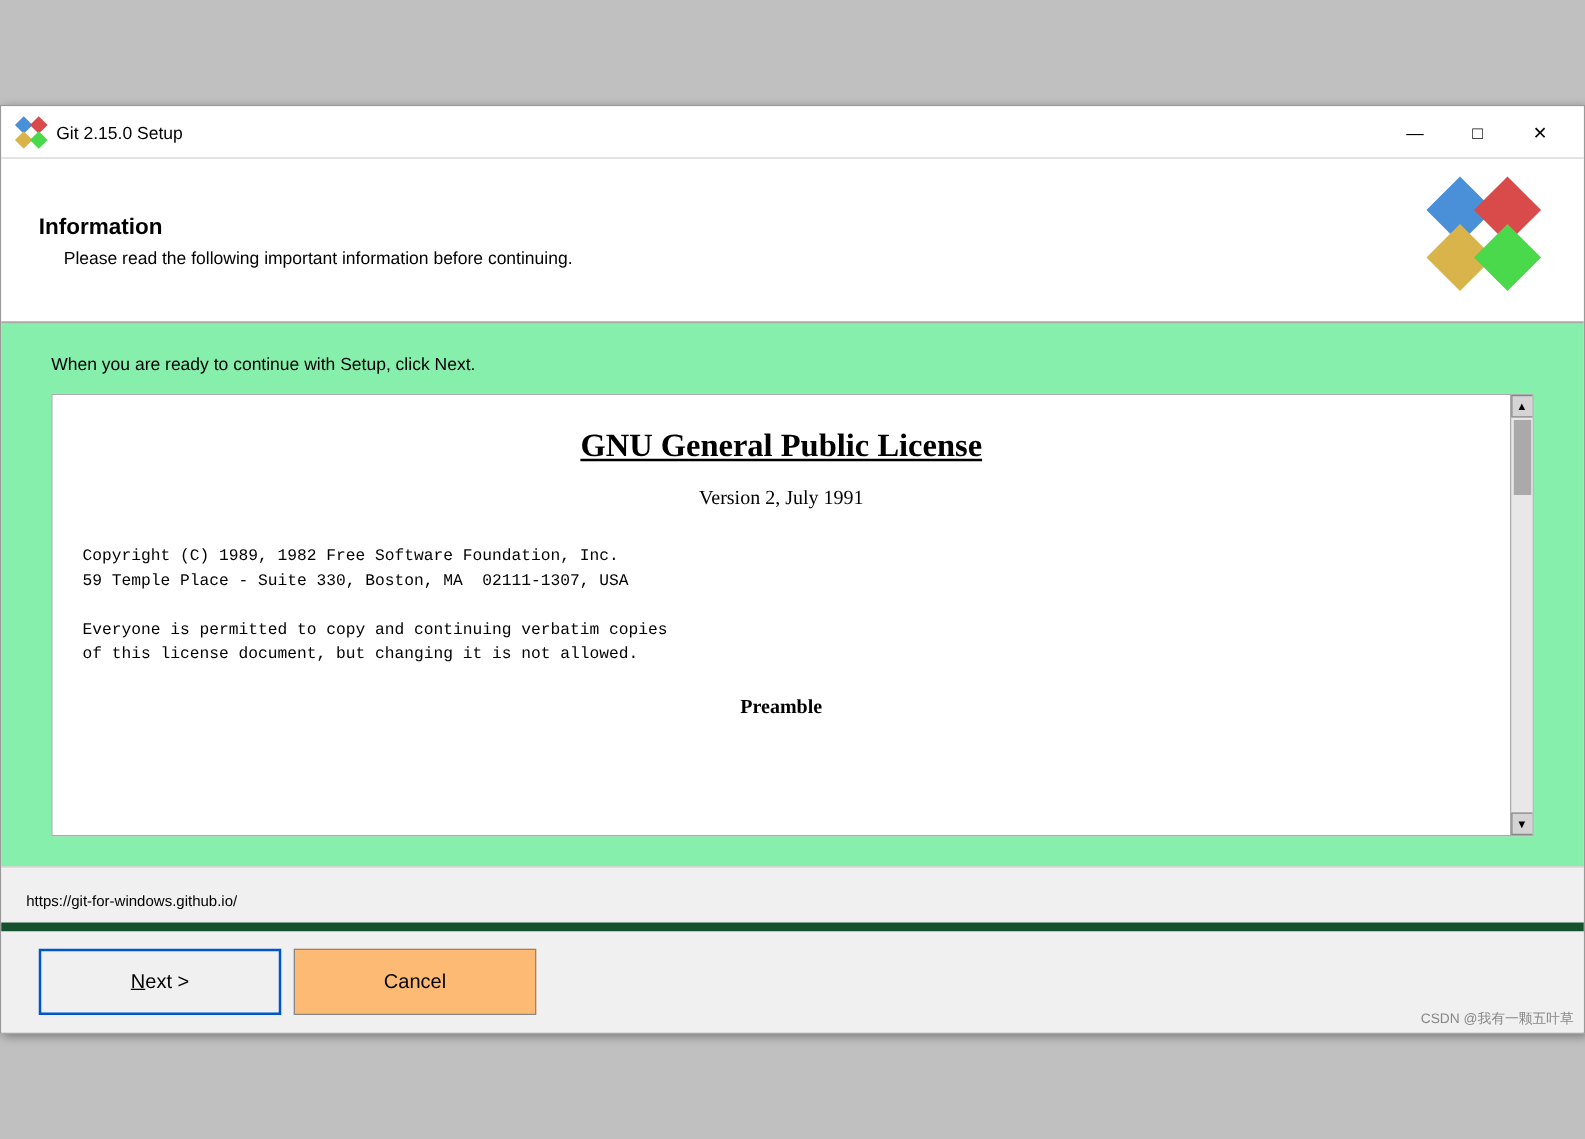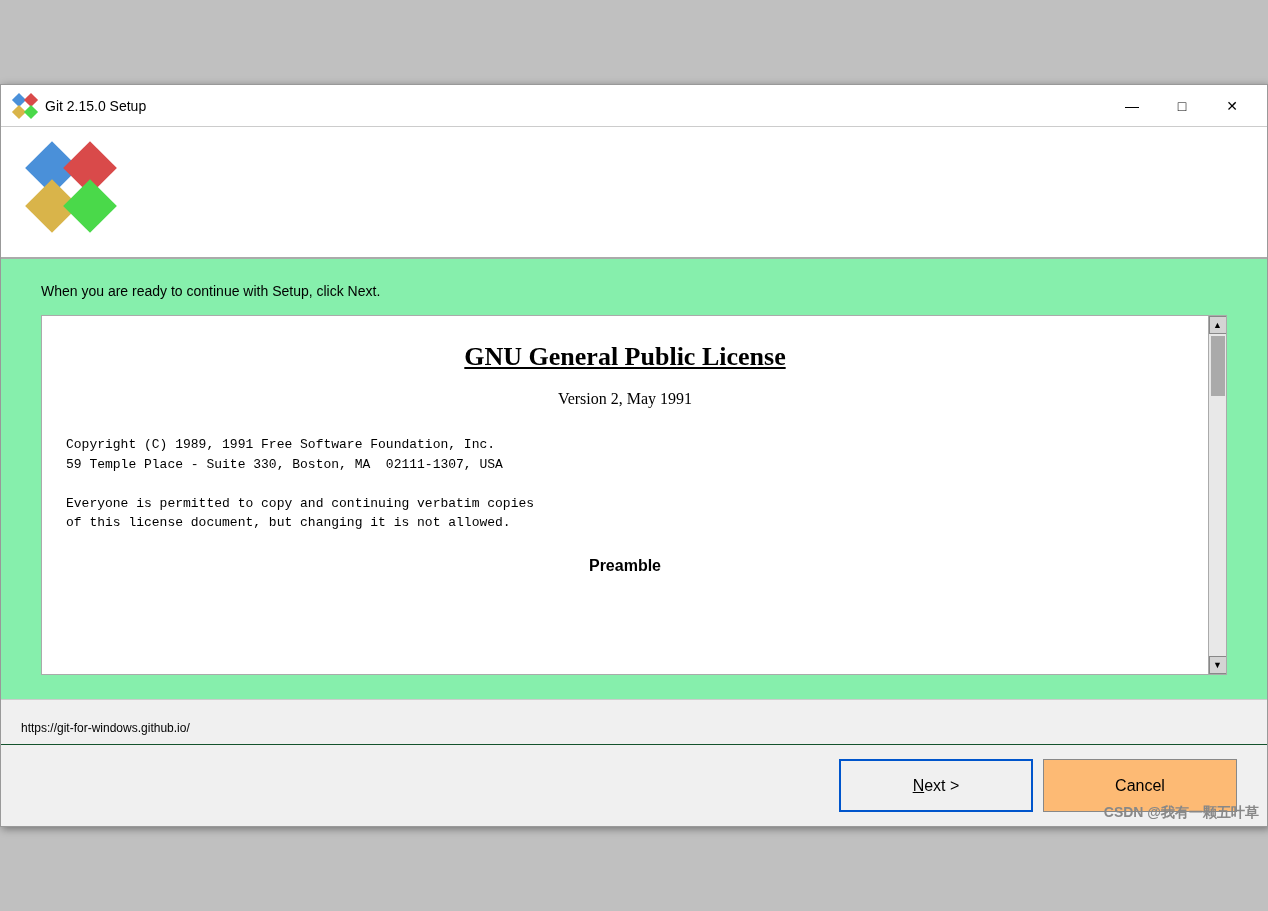--- a/index.html
+++ b/index.html
@@ -161,21 +161,21 @@
       font-family: 'Courier New', monospace;
       font-size: 13px;
       line-height: 1.5;
       white-space: pre-wrap;
     }
 
     .license-preamble-title {
       text-align: center;
       font-weight: 700;
       font-size: 16px;
-      font-family: Liberation Sans, sans-serif;
+      font-family: Liberation Serif, serif;
       margin: 20px 0 12px;
     }
 
     .license-preamble-text {
       font-family: 'Times New Roman', serif;
       font-size: 14px;
       line-height: 1.6;
       text-indent: 2em;
     }
 
@@ -222,23 +222,23 @@
     .footer-url {
       font-size: 12px;
       color: #000;
     }
 
     
     .button-bar {
       background: #f0f0f0;
       padding: 14px 30px;
       display: flex;
-      justify-content: flex-end;
+      justify-content: flex-start;
       gap: 10px;
-      border-top: 1px solid #14532d;
+      border-top: 7px solid #14532d;
       flex-shrink: 0;
     }
 
     .btn {
       min-width: 194px;
       height: 53px;
       font-size: 16px;
       cursor: pointer;
       border: 2px solid #888;
       background: #f0f0f0;
@@ -292,23 +292,22 @@
     .diamond-green {
       background: #4ad94a;
       bottom: 2px;
       right: 2px;
     }
 
     .watermark {
       position: absolute;
       bottom: 4px;
       right: 8px;
-      font-size: 14px;
+      font-size: 11px;
       color: #888;
-      font-weight: bold;
     }
   </style>
 </head>
 <body>
 
 <div class="window">
 
   <div class="title-bar">
     <div class="title-bar-icon">
       <div class="git-logo" style="width:24px;height:24px;">
@@ -320,38 +319,42 @@
     </div>
     <span class="title-bar-text">Git 2.15.0 Setup</span>
     <div class="title-bar-controls">
       <button class="title-bar-btn">—</button>
       <button class="title-bar-btn">□</button>
       <button class="title-bar-btn close">✕</button>
     </div>
   </div>
 
   <div class="header-section">
+    <div class="header-text">
+      <div class="header-title">Information</div>
+      <div class="header-subtitle">Please read the following important information before continuing.</div>
+    </div>
     <div class="header-logo">
       <div class="git-logo" style="position:relative;width:80px;height:80px;">
         <div class="diamond diamond-blue"></div>
         <div class="diamond diamond-red"></div>
         <div class="diamond diamond-yellow"></div>
         <div class="diamond diamond-green"></div>
       </div>
     </div>
   </div>
 
   <div class="main-content">
     <p class="instruction-text">When you are ready to continue with Setup, click Next.</p>
 
     <div class="license-container">
       <div class="license-text">
         <div class="license-title">GNU General Public License</div>
-        <div class="license-version">Version 2, May 1991</div>
-        <div class="license-body"><span>Copyright (C) 1989, 1991 Free Software Foundation, Inc.</span>
+        <div class="license-version">Version 2, July 1991</div>
+        <div class="license-body"><span>Copyright (C) 1989, 1982 Free Software Foundation, Inc.</span>
 <span>59 Temple Place - Suite 330, Boston, MA  02111-1307, USA</span>
 
 <span>Everyone is permitted to copy and continuing verbatim copies
 of this license document, but changing it is not allowed.</span></div>
         <div class="license-preamble-title">Preamble</div>
       </div>
 
       <div class="scrollbar-track">
         <div class="scrollbar-arrow">▲</div>
         <div class="scrollbar-thumb"></div>

